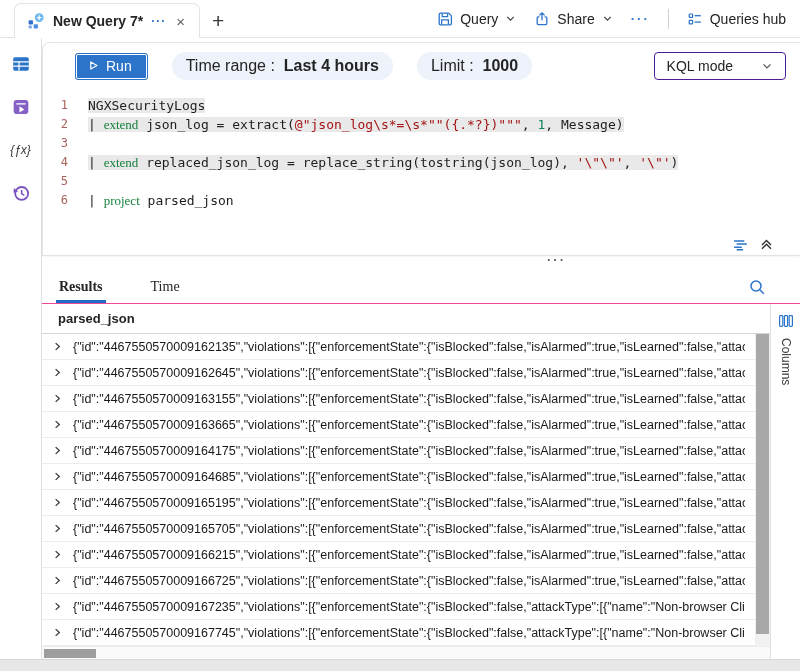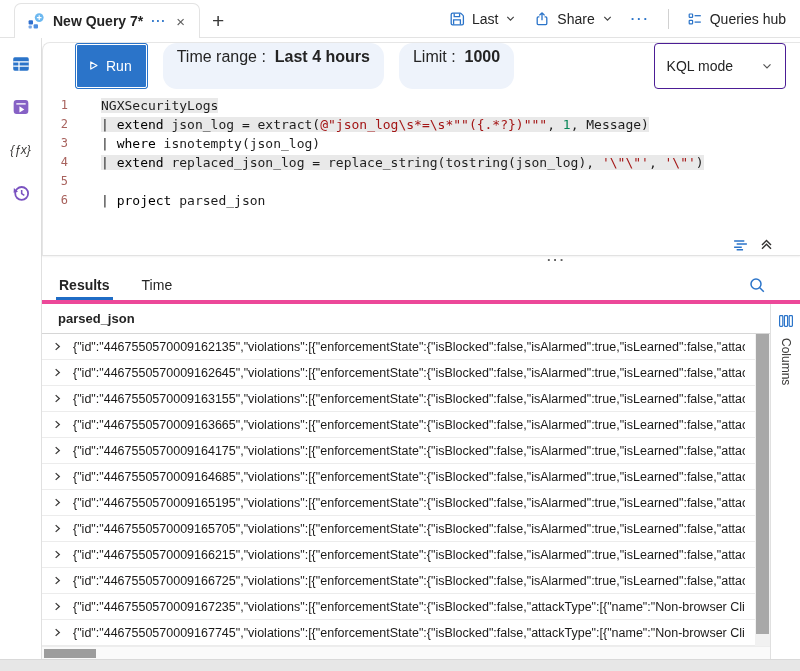--- a/index.html
+++ b/index.html
@@ -26,54 +26,54 @@
     align-items:center; padding-top:14px; gap:19px; flex:none;text-align:center; }
   .sb-item { width:24px; height:24px; display:flex; align-items:center; justify-content:center; cursor:pointer; }
   .fx-label { font-size:12px; color:#3b3a39; font-style:italic; white-space:nowrap; }
 
   .main { flex:1; display:flex; flex-direction:column; min-width:0; position:relative; }
 
   
   .qcard { margin-top:4px; height:214px; border-top:1px solid #e6e6e6; border-left:1px solid #e6e6e6;
     border-bottom:1px solid #e2e2e2; border-top-left-radius:8px; display:flex; flex-direction:column;
     box-shadow:0 1px 2px rgba(0,0,0,.05); }
-  .toolbar { height:46px; display:flex; gap:15px; padding-left:32px; flex:none; }
+  .toolbar { height:46px; display:flex; align-items:center; gap:24px; padding-left:32px; flex:none; }
   .run-btn { display:flex; align-items:center; gap:7px; background:#2b74c9; color:#fff; font-size:14px;
     padding:4px 15px 5px 12px; border:1px solid #2b74c9; outline:1px solid #fff; outline-offset:-2.5px;
     border-radius:3px; cursor:pointer; }
   .pill { background:#eef3fb; border-radius:14px; padding:5px 14px; font-size:16px; color:#242424;
     cursor:pointer; white-space:nowrap; }
   .pill b { font-weight:700; }
   .mode-select { margin-left:auto; margin-right:14px; border:1px solid #4c1d95; border-radius:4px;
     background:#fff; padding:5px 12px; font-size:14px; display:flex; align-items:center; gap:28px; cursor:pointer; }
 
   
   .editor { flex:1; padding-top:7px; font-family:"DejaVu Sans Mono","Liberation Mono",monospace;
     font-size:13px; line-height:19px; overflow:hidden; }
   .ed-line { display:flex; }
   .ed-ln { width:38px; flex:none; text-align:right; padding-right:13px; color:#a8625d; font-size:12px; line-height:19px; }
-  .ed-code { white-space:pre; margin-left:20px; }
+  .ed-code { white-space:pre; margin-left:7px; }
   .hl { background:#e9e9e9; }
   .tok-plain { color:#1e1e1e; }
-  .tok-keyword { color:#000000; }
+  .tok-keyword { color:#15803d;font-family:Liberation Serif, serif; }
   .tok-string { color:#a31515; }
   .tok-number { color:#098658; }
   .sq { text-decoration:underline wavy #9b59b6; text-decoration-thickness:1px; text-underline-offset:3px; }
   .ed-foot { height:22px; flex:none; display:flex; align-items:center; justify-content:flex-end; gap:10px; padding-right:26px; }
   .foot-btn { display:flex; align-items:center; cursor:pointer; }
 
   
   .splitter { height:14px; position:relative; flex:none; }
   .split-dots { position:absolute; left:505px; top:-4px; color:#5f5f5f; font-weight:700; letter-spacing:2px;
     font-size:13px; cursor:row-resize; }
 
   
   .results { flex:1; display:flex; flex-direction:column; min-height:0; }
-  .rtabs { height:34px; flex:none; display:flex; align-items:stretch; gap:26px; padding-left:14px;
-    border-bottom:4px solid #ec4899; }
+  .rtabs { height:34px; flex:none; display:flex; align-items:stretch; gap:42px; padding-left:14px;
+    border-bottom:1px solid #ec4899;font-family:Liberation Serif, serif; }
   .rtab { display:flex; align-items:center; font-size:14px; padding:0 3px; cursor:pointer; color:#242424; }
   .rtab.active { font-weight:700; box-shadow:inset 0 -3px 0 0 #1f6cc5; }
   .rt-search { margin-left:auto; margin-right:34px; display:flex; align-items:center; cursor:pointer; }
 
   .rbody { flex:1; display:flex; min-height:0; }
   .rleft { flex:1; display:flex; flex-direction:column; min-width:0; }
   .grid-header { height:30px; flex:none; line-height:30px; padding-left:16px; font-size:13px; font-weight:700;
     color:#242424; border-bottom:1px solid #d6d6d6; }
   .rows-wrap { flex:1; position:relative; overflow:hidden; }
   .grid-row { height:26px; display:flex; align-items:center; gap:10px; padding-left:10px;
@@ -116,21 +116,21 @@
   <div class="newtab">+</div>
 
   <div class="tb-actions">
     <div class="tb-act">
       <span>
         <svg width="16" height="16" viewBox="0 0 16 16">
           <path d="M2.2 3.6c0-.8.6-1.4 1.4-1.4h7.6c.4 0 .7.1 1 .4l1.8 1.8c.3.3.4.6.4 1v7c0 .8-.6 1.4-1.4 1.4H3.6c-.8 0-1.4-.6-1.4-1.4V3.6Z" fill="none" stroke="#2b74c9" stroke-width="1.3"></path>
           <path d="M5.2 2.4v3.2h5.4V2.4M4.6 13.6V8.8h6.8v4.8" fill="none" stroke="#2b74c9" stroke-width="1.3"></path>
         </svg>
       </span>
-      <span>Last</span>
+      <span>Query</span>
       <span>
         <svg width="11" height="11" viewBox="0 0 12 12">
             <path d="M2.5 4.3 6 7.8l3.5-3.5" fill="none" stroke="#424242" stroke-width="1.3"></path>
           </svg>
       </span>
     </div>
     <div class="tb-act">
       <span>
         <svg width="16" height="16" viewBox="0 0 16 16">
           <path d="M5.4 5.9H4.2c-.6 0-1 .4-1 1v5.7c0 .6.4 1 1 1h7.6c.6 0 1-.4 1-1V6.9c0-.6-.4-1-1-1h-1.2" fill="none" stroke="#2b74c9" stroke-width="1.3"></path>
@@ -229,21 +229,20 @@
             <div class="ed-line">
               <div class="ed-ln">1</div>
               <div class="ed-code"><span class="hl"><span class="tok-plain">NGXSecurityLogs</span></span></div>
             </div>
             <div class="ed-line">
               <div class="ed-ln">2</div>
               <div class="ed-code"><span class="hl"><span class="tok-plain">| </span><span class="tok-keyword">extend</span><span class="tok-plain"> json_log = extract(</span><span class="tok-string">@"json_log\s*=\s*""({.*?})"""</span><span class="tok-plain">, </span><span class="tok-number">1</span><span class="tok-plain">, Message)</span></span></div>
             </div>
             <div class="ed-line">
               <div class="ed-ln">3</div>
-              <div class="ed-code"><span><span class="tok-plain">| </span><span class="tok-keyword">where</span><span class="tok-plain"> isnotempty(json_log)</span></span></div>
             </div>
             <div class="ed-line">
               <div class="ed-ln">4</div>
               <div class="ed-code"><span class="hl"><span class="tok-plain">| </span><span class="tok-keyword">extend</span><span class="tok-plain"> replaced_json_log = replace_string(tostring(json_log), </span><span class="tok-string">'\"\"'</span><span class="tok-plain">, </span><span class="tok-string">'\"'</span><span class="tok-plain">)</span></span></div>
             </div>
             <div class="ed-line">
               <div class="ed-ln">5</div>
             </div>
             <div class="ed-line">
               <div class="ed-ln">6</div>

